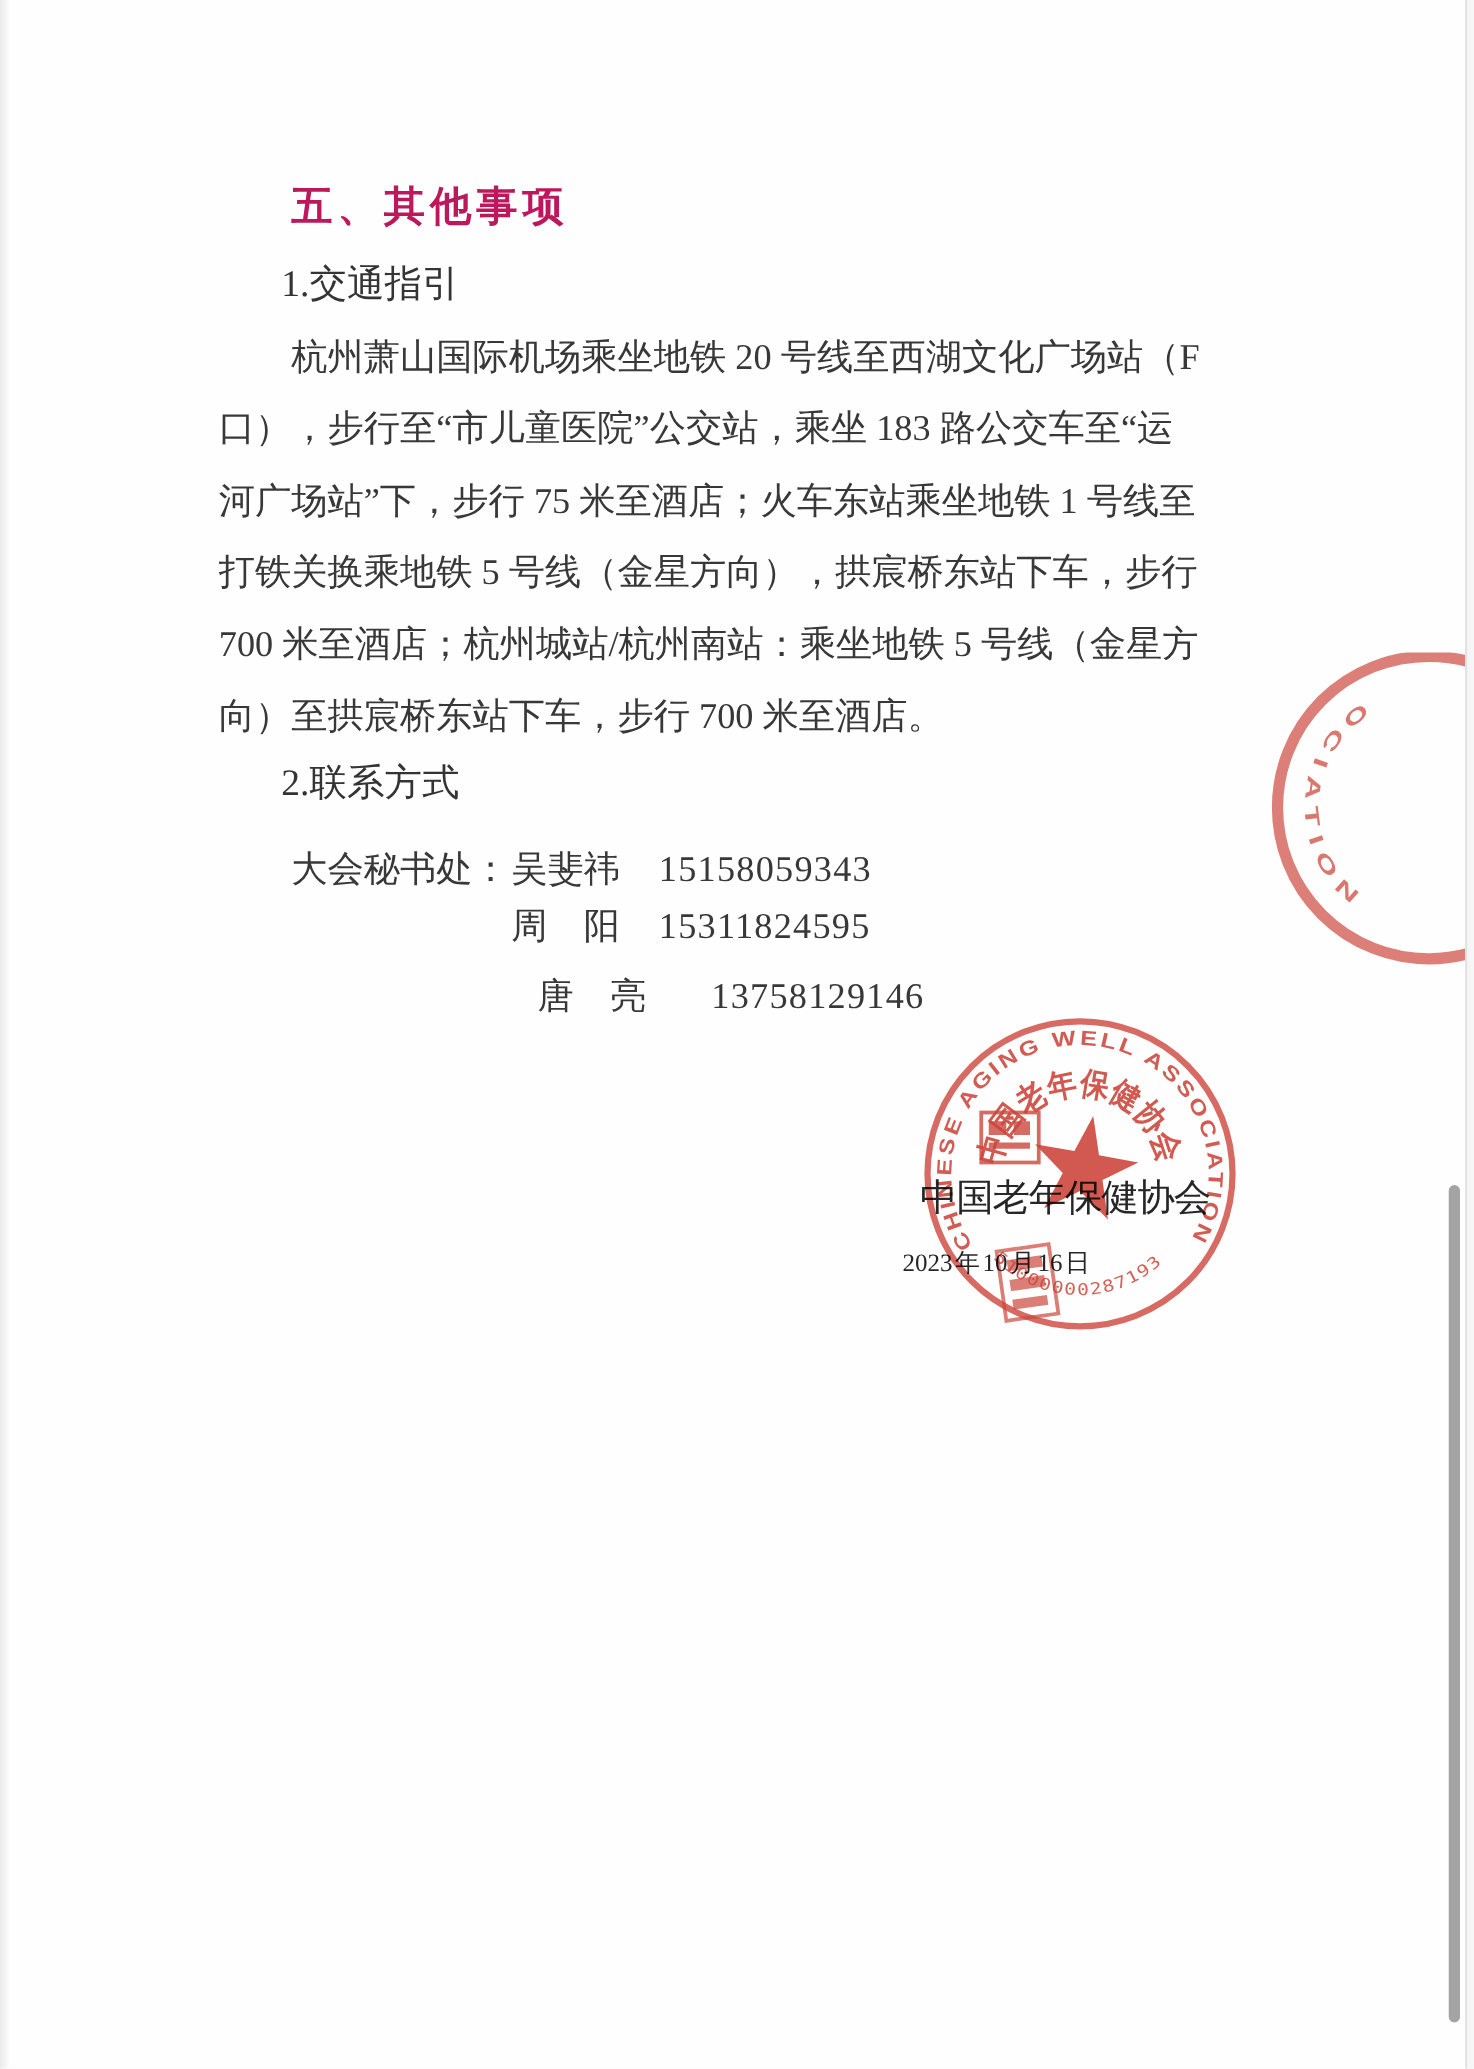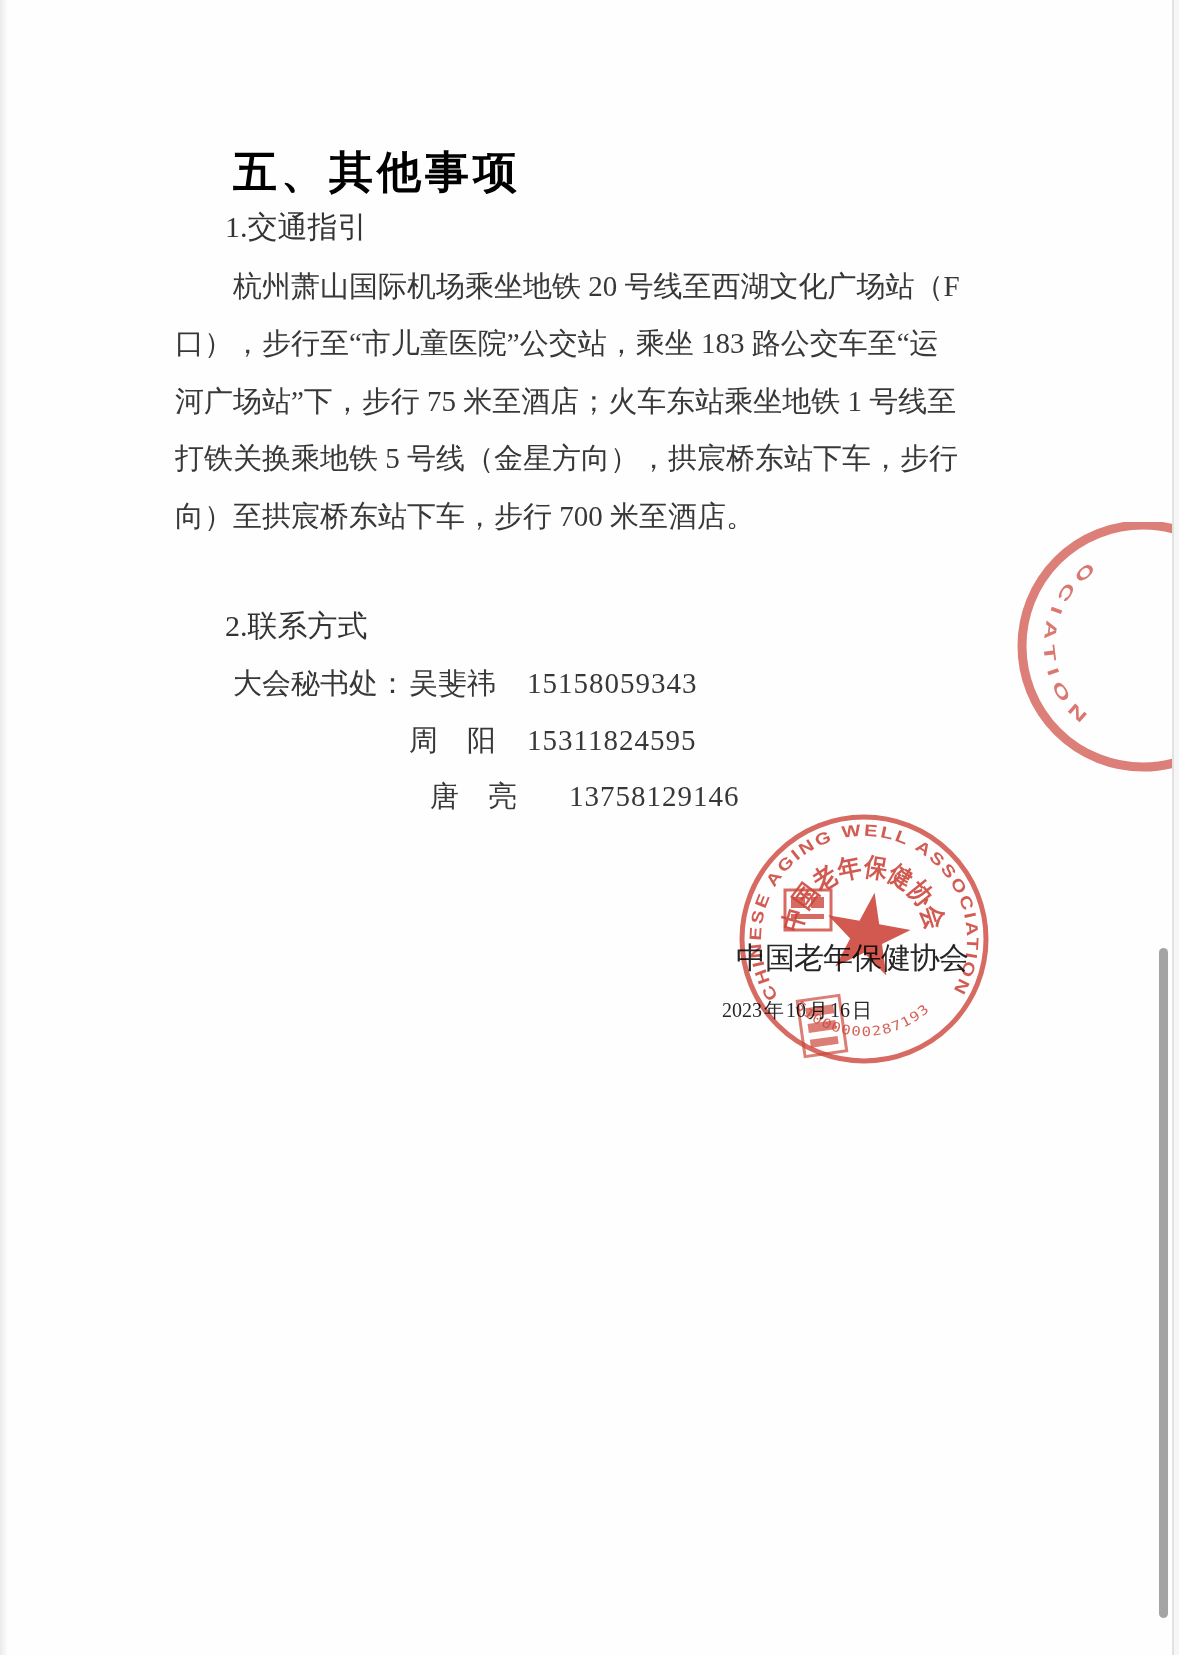--- a/index.html
+++ b/index.html
@@ -23,37 +23,37 @@
   .right-strip{
     position:absolute;left:1174px;top:0;width:5px;height:100%;
     background:#f6f6f6;
   }
   .scroll-thumb{
     position:absolute;left:1159px;top:948px;width:9px;height:670px;
     background:#a4a4a4;border-radius:5px;
   }
   .txt{position:absolute;color:#3a3a3a;white-space:pre;}
   .title{
-    left:233px;top:143px;font-size:44px;font-weight:700;letter-spacing:4px;
-    color:#000000;font-family:"Liberation Sans","DejaVu Sans",sans-serif;
+    left:233px;top:143px;font-size:33px;font-weight:700;letter-spacing:4px;
+    color:#be185d;font-family:"Liberation Sans","DejaVu Sans",sans-serif;
   }
   .sub{left:225px;font-size:30px;color:#343434;}
   .sub1{top:207px;}
   .sub2{top:606px;}
   .para{
     position:absolute;left:175px;top:258px;width:832px;
     font-size:29px;line-height:57.4px;color:#383838;
   }
   .para div{white-space:pre;}
   .para div:first-child{padding-left:58px;}
   .contact-row{
     position:absolute;left:233px;display:flex;align-items:baseline;
     font-size:29px;color:#383838;
   }
-  .c-label{display:inline-block;width:176px;white-space:pre;}
+  .c-label{display:inline-block;width:176px;white-space:pre;margin-top:12px;}
   .c-name{display:inline-block;width:104px;white-space:pre;}
   .c-phone{display:inline-block;padding-left:14px;letter-spacing:1px;}
   .row1{top:664px;} .row2{top:721px;} .row3{top:777px;gap:21px;}
   .signature{
     left:736px;top:938px;font-size:30px;color:#262626;letter-spacing:-1px;
   }
   .dateline{
     left:722px;top:997px;font-size:20px;color:#262626;word-spacing:-3px;
   }
   .seal-main{
@@ -84,20 +84,21 @@
 
   <div class="txt title">五、其他事项</div>
 
   <div class="txt sub sub1">1.交通指引</div>
 
   <div class="para">
     <div>杭州萧山国际机场乘坐地铁 20 号线至西湖文化广场站（F</div>
     <div>口），步行至“市儿童医院”公交站，乘坐 183 路公交车至“运</div>
     <div>河广场站”下，步行 75 米至酒店；火车东站乘坐地铁 1 号线至</div>
     <div>打铁关换乘地铁 5 号线（金星方向），拱宸桥东站下车，步行</div>
+    <div>700 米至酒店；杭州城站/杭州南站：乘坐地铁 5 号线（金星方</div>
     <div>向）至拱宸桥东站下车，步行 700 米至酒店。</div>
   </div>
 
   <div class="txt sub sub2">2.联系方式</div>
 
   <div class="contact-row row1">
     <span class="c-label">大会秘书处：</span>
     <span class="c-name">吴斐祎</span>
     <span class="c-phone">15158059343</span>
   </div>

